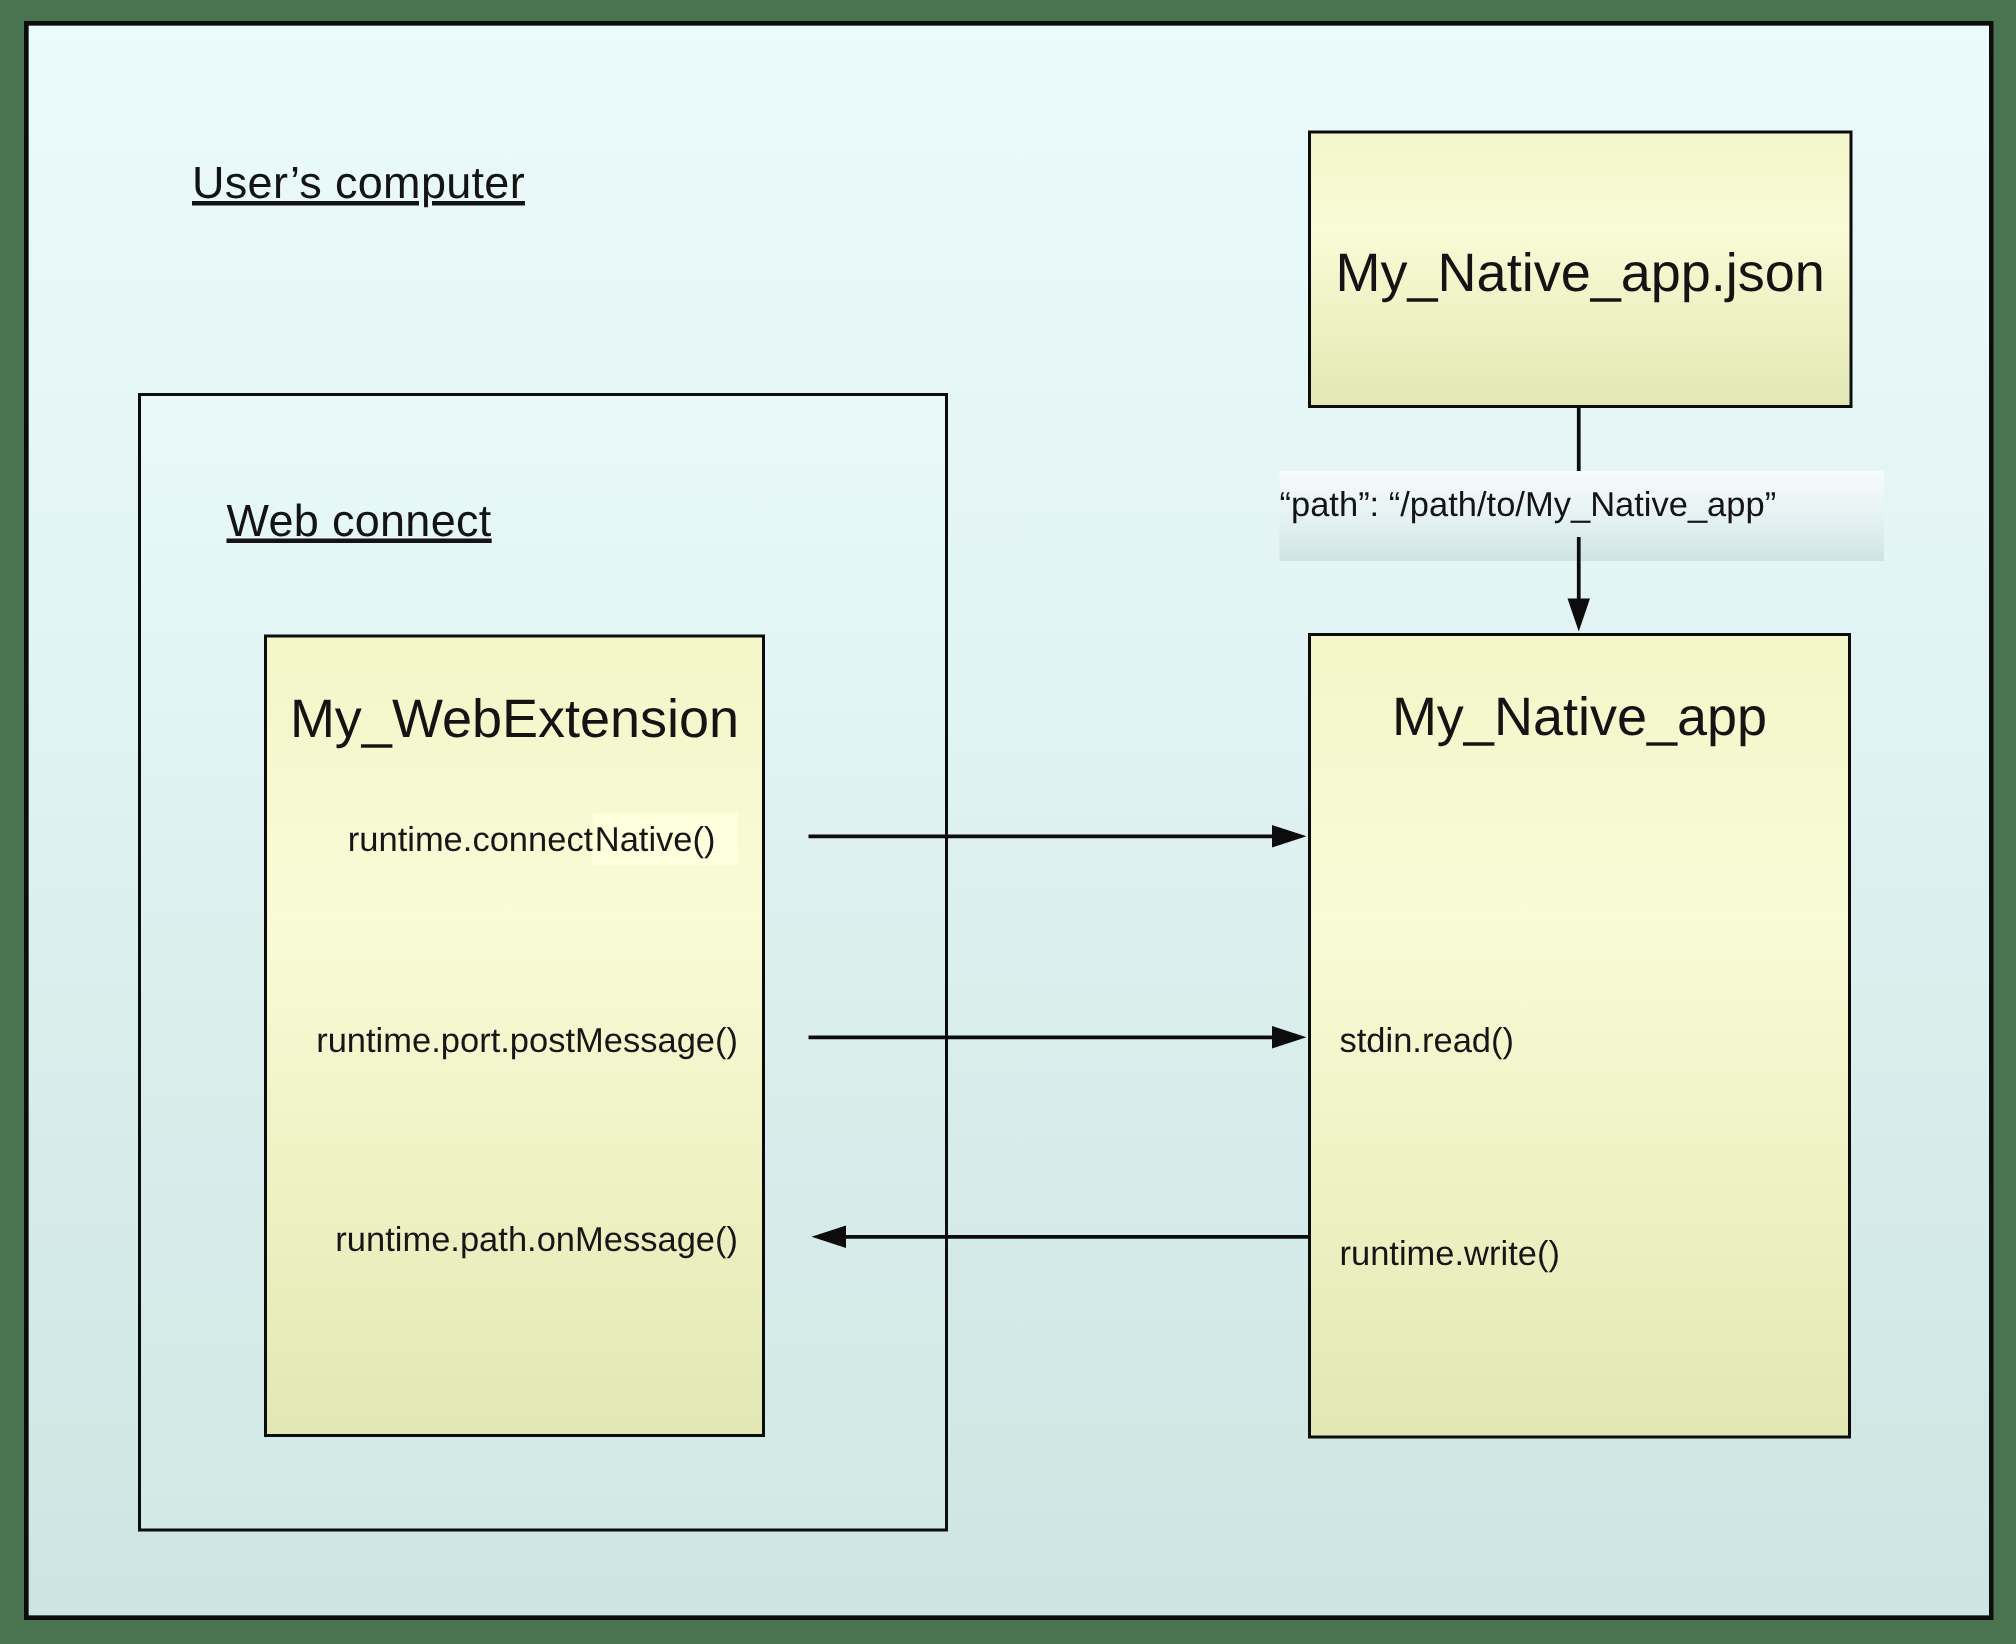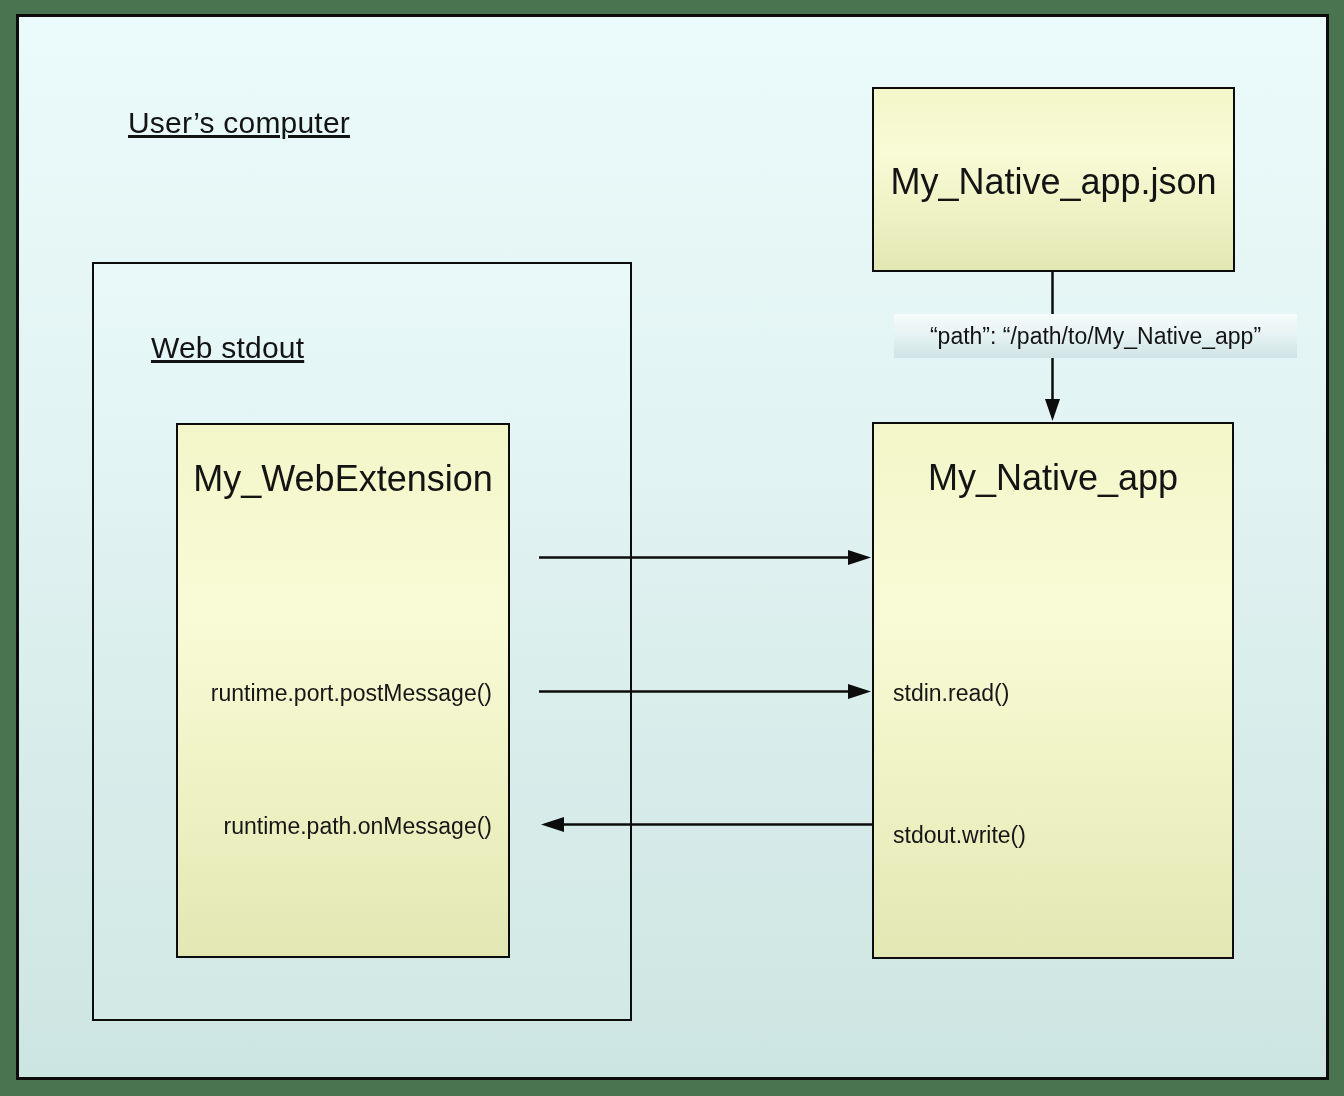--- a/index.html
+++ b/index.html
@@ -42,54 +42,55 @@
     position:absolute;left:0;right:0;height:30px;line-height:30px;
     font-size:23px;color:#161616;white-space:nowrap;
   }
   .row-right{text-align:right;padding-right:16px;}
   .row-left{text-align:left;padding-left:19px;}
   .hl{
     background:#fdffdd;
     padding:4px 15px 5px 1px;
   }
   .path-label{
-    position:absolute;left:894px;top:314px;width:403px;height:44px;
+    position:absolute;left:853px;top:314px;width:403px;height:60px;
     background:linear-gradient(180deg,#f7fbfb 0%,#e3f1f2 55%,#cfe3e4 100%);
-    font-size:23px;line-height:44px;text-align:center;color:#141414;
+    font-size:23px;line-height:44px;text-align:left;color:#141414;
     white-space:nowrap;
   }
   .arrow-layer{position:absolute;left:0;top:0;pointer-events:none;}
 </style>
 </head>
 <body>
 
 <div class="canvas">
 
   <div class="frame"></div>
   <div class="big-label" style="left:128px;top:106px;">User’s computer</div>
 
   <div class="outline-box browser-box"></div>
-  <div class="big-label" style="left:151px;top:331px;">Web stdout</div>
+  <div class="big-label" style="left:151px;top:331px;">Web connect</div>
 
   <div class="outline-box yellow-box webext-box">
     <div class="box-title inner-title">My_WebExtension</div>
+    <div class="method-row row-right" style="top:119px;"><span>runtime.connect</span><span class="hl">Native()</span></div>
     <div class="method-row row-right" style="top:253px;">runtime.port.postMessage()</div>
     <div class="method-row row-right" style="top:386px;">runtime.path.onMessage()</div>
   </div>
 
   <div class="outline-box yellow-box json-box">
     <div class="box-title json-title">My_Native_app.json</div>
   </div>
 
   <div class="path-label">“path”: “/path/to/My_Native_app”</div>
 
   <div class="outline-box yellow-box native-box">
     <div class="box-title inner-title">My_Native_app</div>
     <div class="method-row row-left" style="top:254px;">stdin.read()</div>
-    <div class="method-row row-left" style="top:396px;">stdout.write()</div>
+    <div class="method-row row-left" style="top:396px;">runtime.write()</div>
   </div>
 
   <svg class="arrow-layer" width="1344" height="1096" viewBox="0 0 1344 1096">
 
     <g>
       <line x1="539" y1="557.5" x2="850" y2="557.5" stroke="#0c0c0c" stroke-width="2.5"></line>
       <polygon points="871,557.5 848,550 848,565" fill="#0c0c0c"></polygon>
     </g>
 
     <g>

